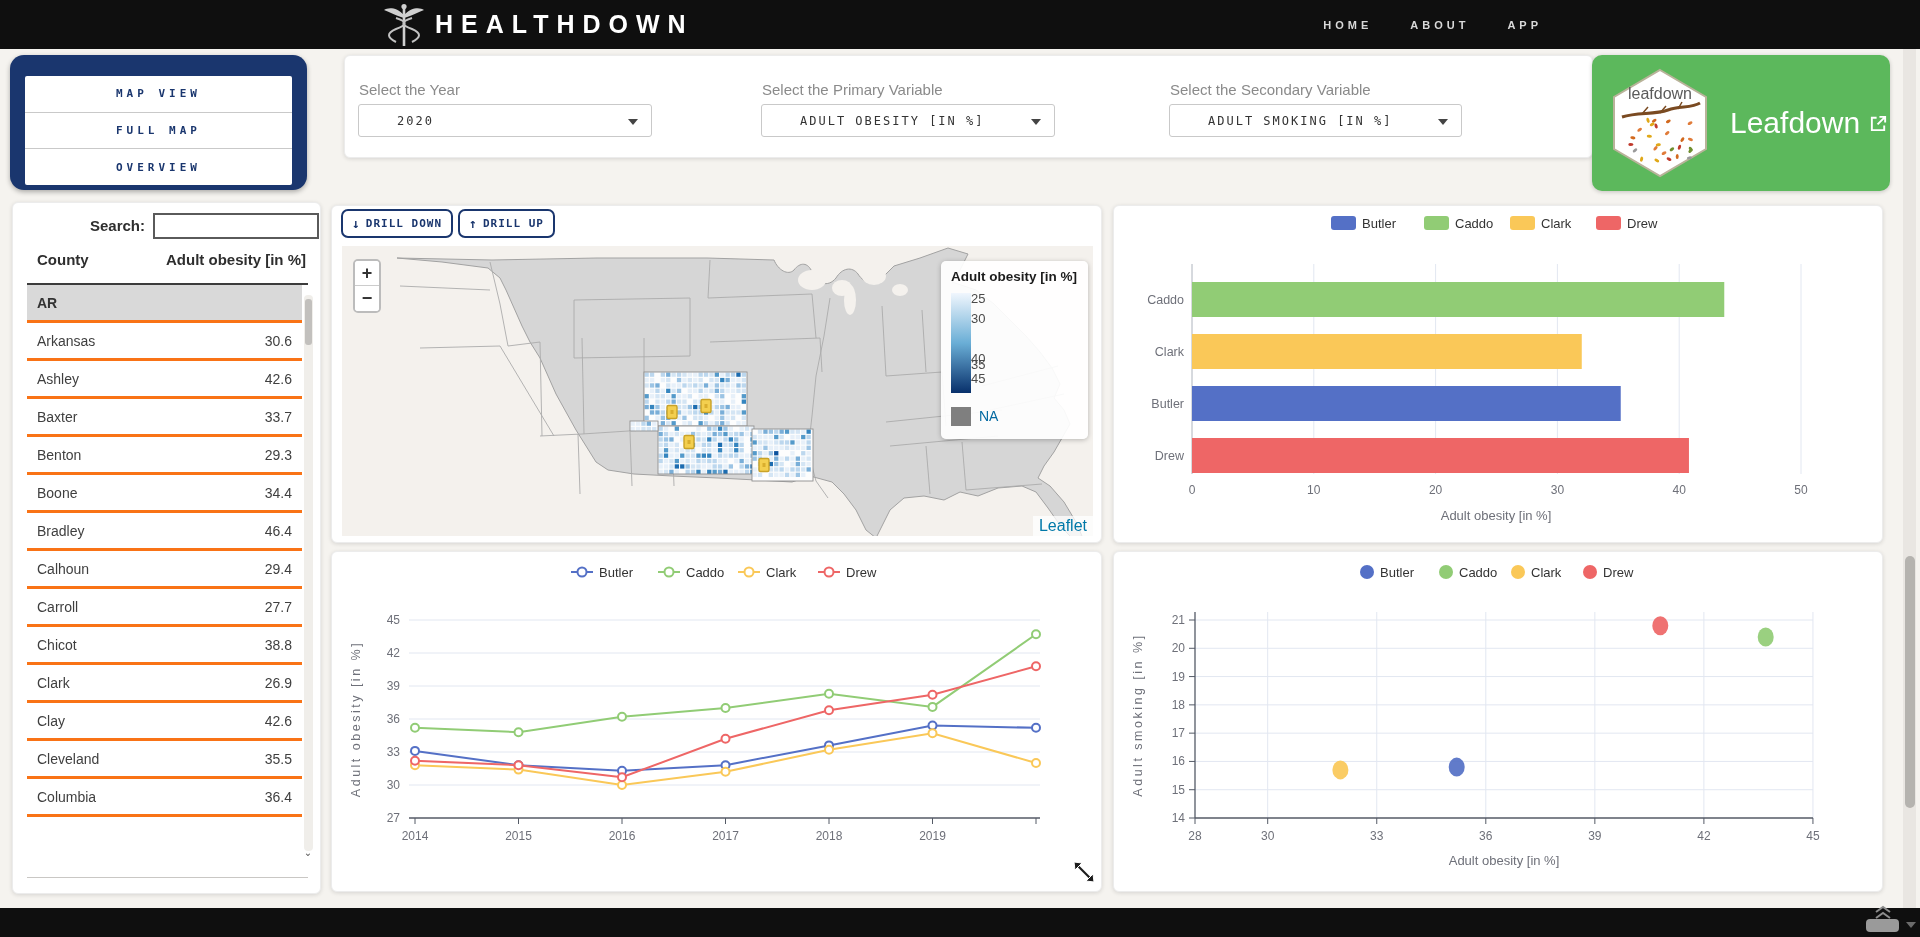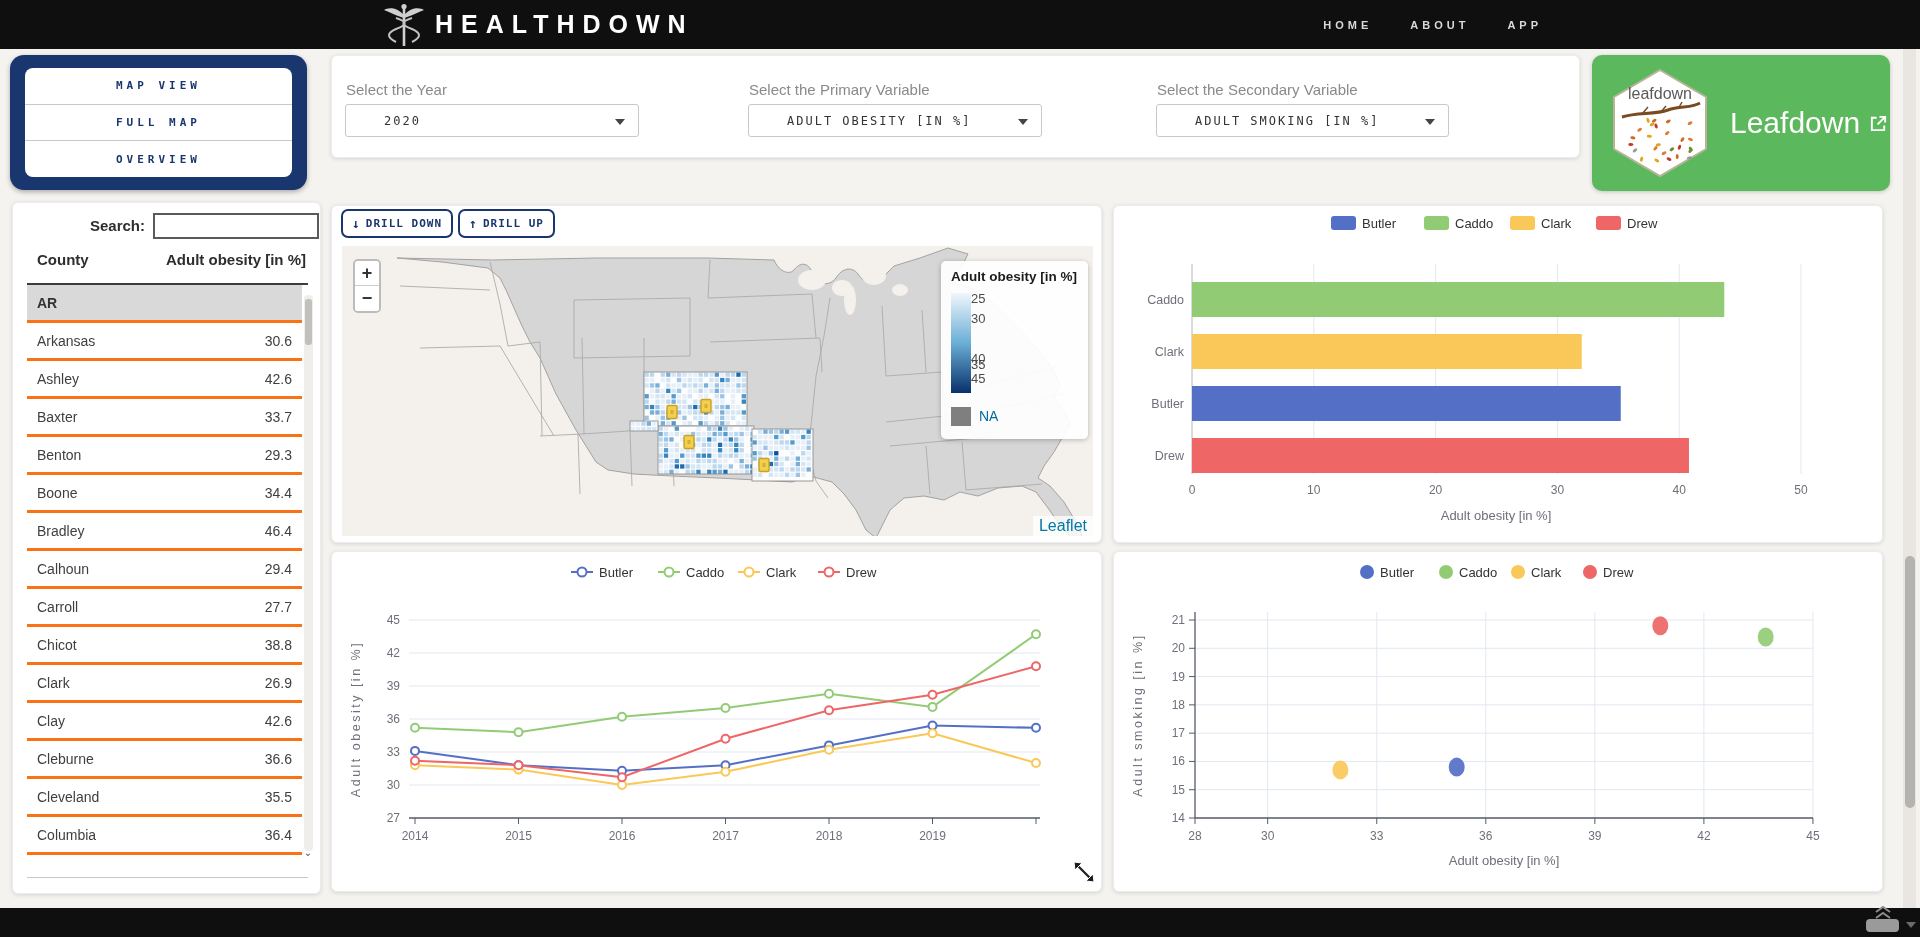--- a/index.html
+++ b/index.html
@@ -11,28 +11,28 @@
   
   #navbar { position:absolute; left:0; top:0; width:1920px; height:49px; background:#0f0f0f; }
   #brand { position:absolute; left:383px; top:0; height:49px; display:flex; align-items:center; }
   #app-title { color:#fff; font-size:25px; font-weight:bold; letter-spacing:8px; margin-left:10px; }
   #nav-links { position:absolute; right:378px; top:0; height:49px; display:flex; align-items:center; gap:38px; }
   #nav-links span { color:#d9d9d9; font-size:11px; font-weight:bold; letter-spacing:4px; cursor:pointer; }
 
   
   #sidebar-nav { position:absolute; left:10px; top:55px; width:297px; height:135px;
     background:#1a366e; border-radius:14px; padding:13px 15px; box-shadow:0 2px 5px rgba(0,0,0,.3); }
-  #sidebar-nav .inner { background:#fff; height:100%; border-radius:8px; display:flex; flex-direction:column; }
+  #sidebar-nav .inner { background:#fff; height:100%; border-radius:2px; display:flex; flex-direction:column;margin-top:8px; }
   .side-item { flex:1; display:flex; align-items:center; justify-content:center;
     color:#1a366e; font-size:11px; font-weight:bold; letter-spacing:4px; cursor:pointer;
     border-bottom:1px solid #c9c9c9; font-family:"DejaVu Sans Mono", monospace; }
   .side-item:last-child { border-bottom:none; }
 
   
-  #filters-card { left:331px; top:55px; width:1249px; height:103px; }
+  #filters-card { left:344px; top:55px; width:1249px; height:103px; }
   .filter-group { position:absolute; top:0; height:100%; }
   .filter-label { position:absolute; top:25px; left:1px; font-size:15px; color:#8a8a8a; }
   .select-box { position:absolute; top:48px; left:0; height:33px; background:#fff;
     border:1px solid #c9c9c9; border-radius:3px; display:flex; align-items:center;
     padding-left:38px; cursor:pointer; }
   .select-value { font-family:"DejaVu Sans Mono", monospace; font-size:12px; letter-spacing:2px; color:#333; }
   .caret { position:absolute; right:13px; top:14px; width:0; height:0;
     border-left:5px solid transparent; border-right:5px solid transparent; border-top:6px solid #444; }
 
   
@@ -240,24 +240,20 @@
         <span>Chicot</span>
         <span>38.8</span>
       </div>
       <div class="table-row">
         <span>Clark</span>
         <span>26.9</span>
       </div>
       <div class="table-row">
         <span>Clay</span>
         <span>42.6</span>
-      </div>
-      <div class="table-row">
-        <span>Cleburne</span>
-        <span>36.6</span>
       </div>
       <div class="table-row">
         <span>Cleveland</span>
         <span>35.5</span>
       </div>
       <div class="table-row">
         <span>Columbia</span>
         <span>36.4</span>
       </div>
     </div>

